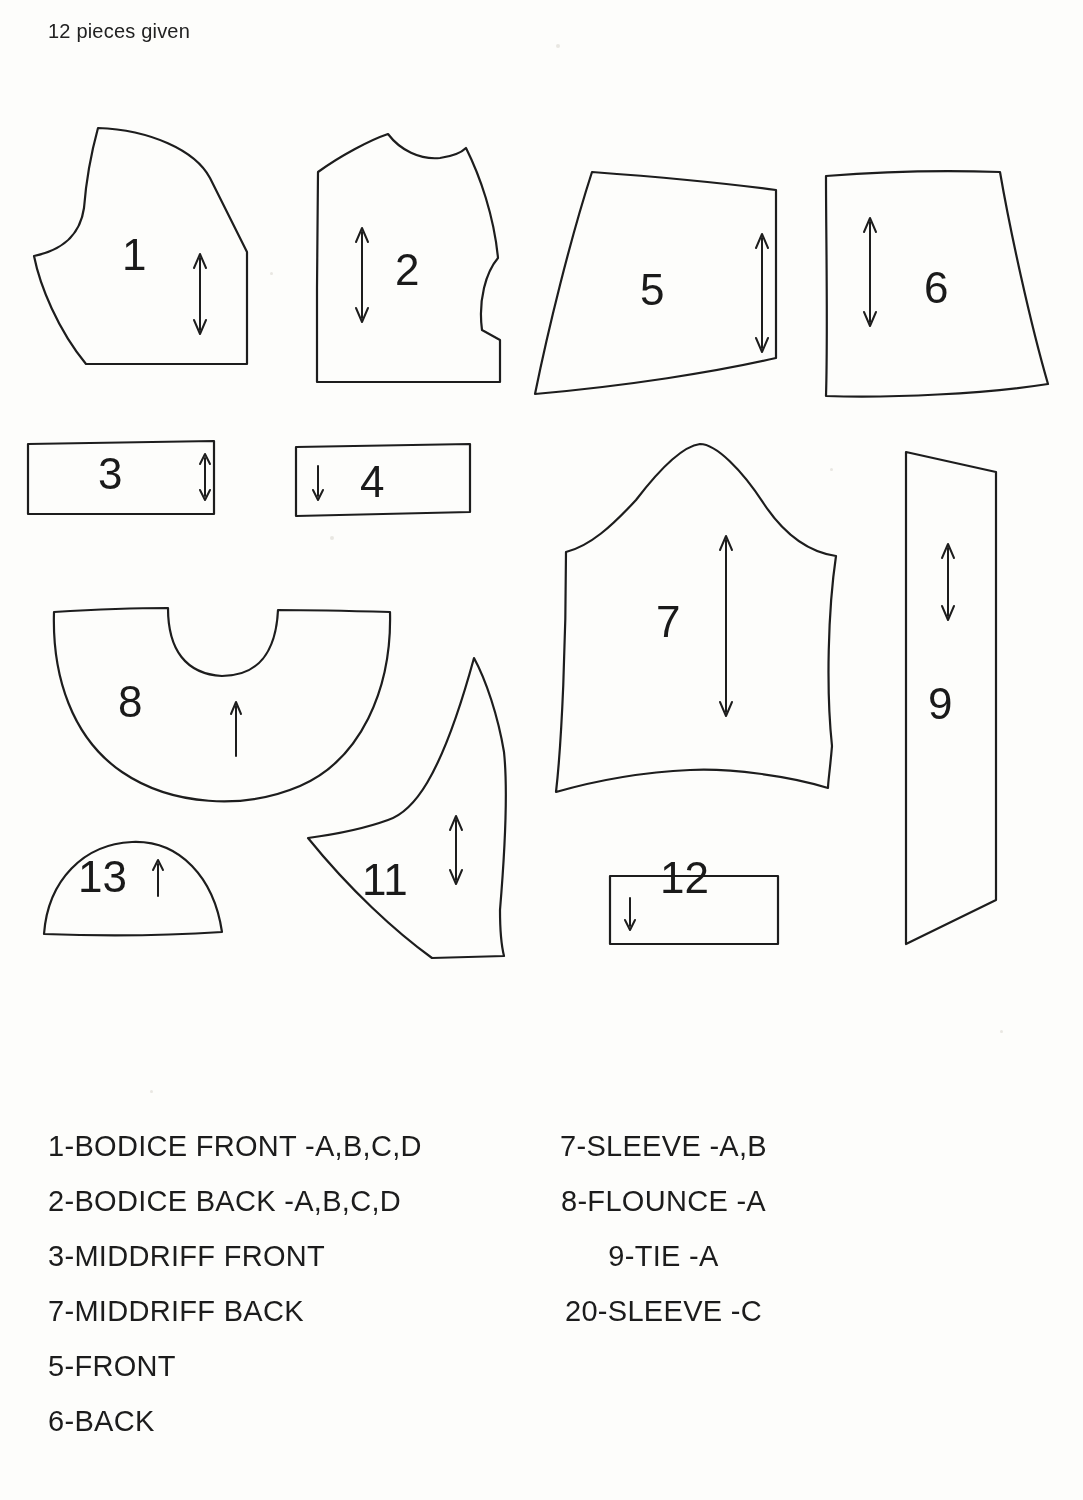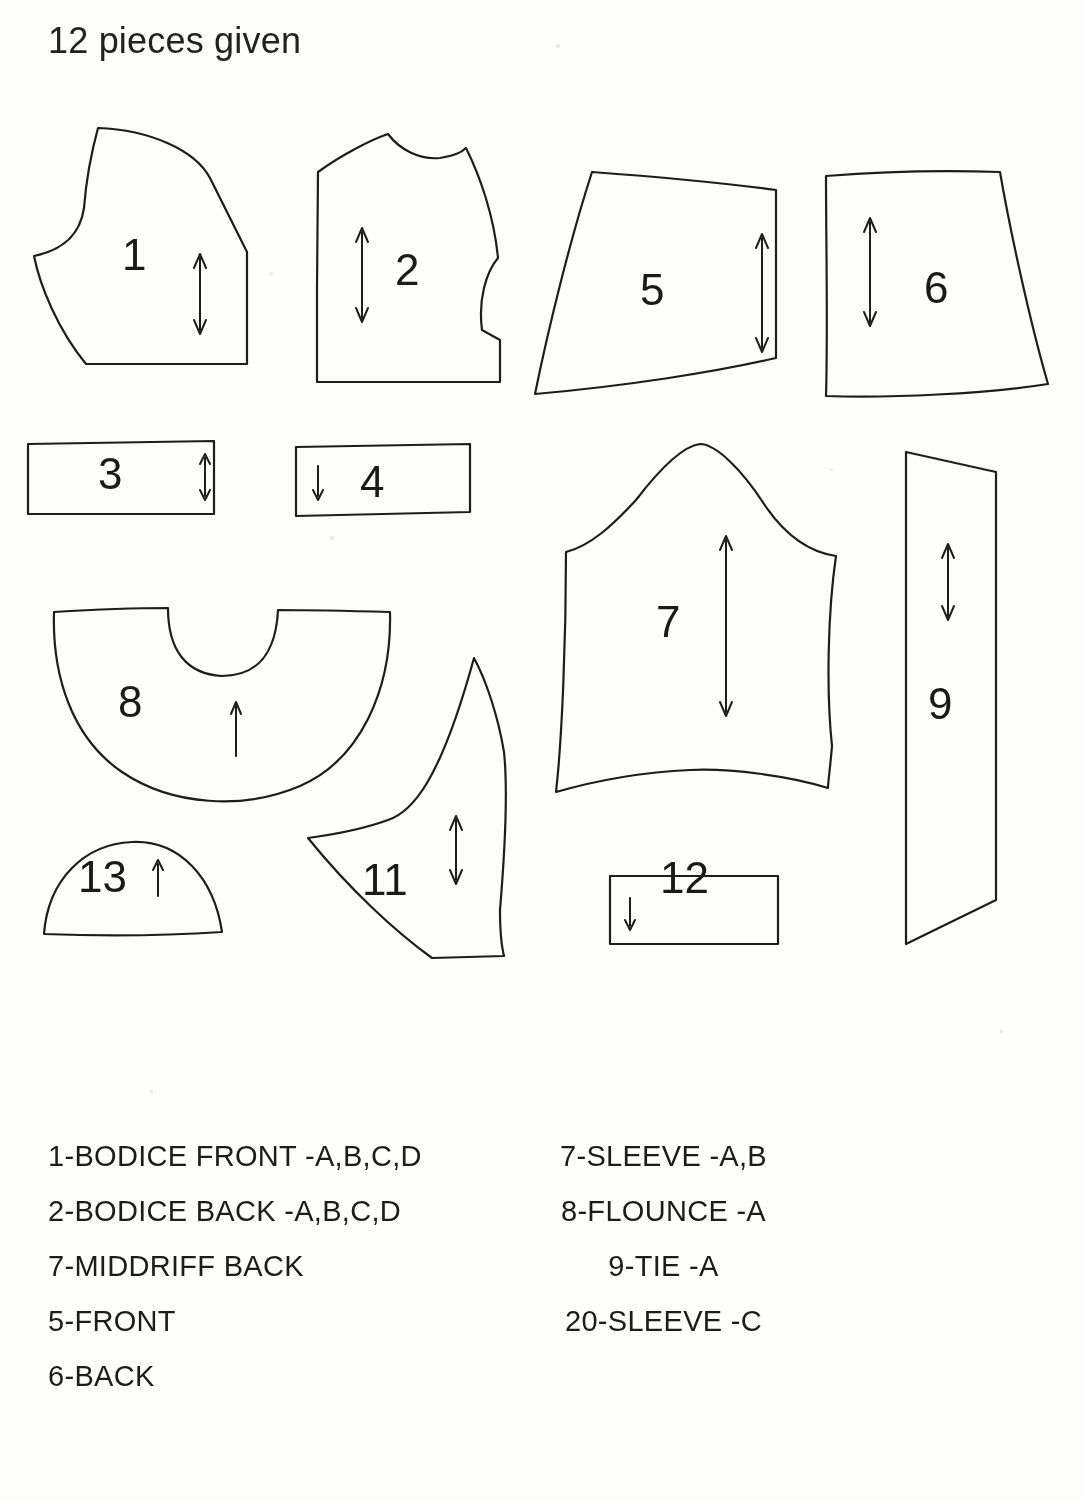--- a/index.html
+++ b/index.html
@@ -17,21 +17,21 @@
   }
   #sheet {
     position: absolute;
     inset: 0;
     background: #fdfdfb;
   }
   .header-note {
     position: absolute;
     left: 48px;
     top: 20px;
-    font-size: 36px;
+    font-size: 20px;
     letter-spacing: 0.2px;
     color: #222;
   }
   #pattern-canvas {
     position: absolute;
     left: 0;
     top: 0;
     width: 1083px;
     height: 1030px;
   }
@@ -42,21 +42,20 @@
     font-family: "Liberation Sans", sans-serif;
     line-height: 1;
     user-select: none;
   }
   .legend {
     position: absolute;
     left: 0;
     top: 1130px;
     width: 1000px;
     height: 350px;
-    margin-top: 10px;
   }
   .legend-col {
     position: absolute;
     top: 0;
   }
   .legend-col.left { left: 48px; }
   .legend-col.right { left: 560px; text-align: center; }
   .legend-item {
     font-size: 29px;
     letter-spacing: 0.3px;
@@ -164,20 +163,21 @@
   <div class="piece-num" style="left:928px; top:682px;">9</div>
   <div class="piece-num" style="left:118px; top:680px;">8</div>
   <div class="piece-num" style="left:78px;  top:855px;">13</div>
   <div class="piece-num" style="left:362px; top:858px;">11</div>
   <div class="piece-num" style="left:660px; top:856px;">12</div>
 
   <div class="legend">
     <div class="legend-col left">
       <div class="legend-item">1-BODICE FRONT -A,B,C,D</div>
       <div class="legend-item">2-BODICE BACK -A,B,C,D</div>
+      <div class="legend-item">3-MIDDRIFF FRONT</div>
       <div class="legend-item">7-MIDDRIFF BACK</div>
       <div class="legend-item">5-FRONT</div>
       <div class="legend-item">6-BACK</div>
     </div>
     <div class="legend-col right">
       <div class="legend-item">7-SLEEVE -A,B</div>
       <div class="legend-item">8-FLOUNCE -A</div>
       <div class="legend-item">9-TIE -A</div>
       <div class="legend-item">20-SLEEVE -C</div>
     </div>

